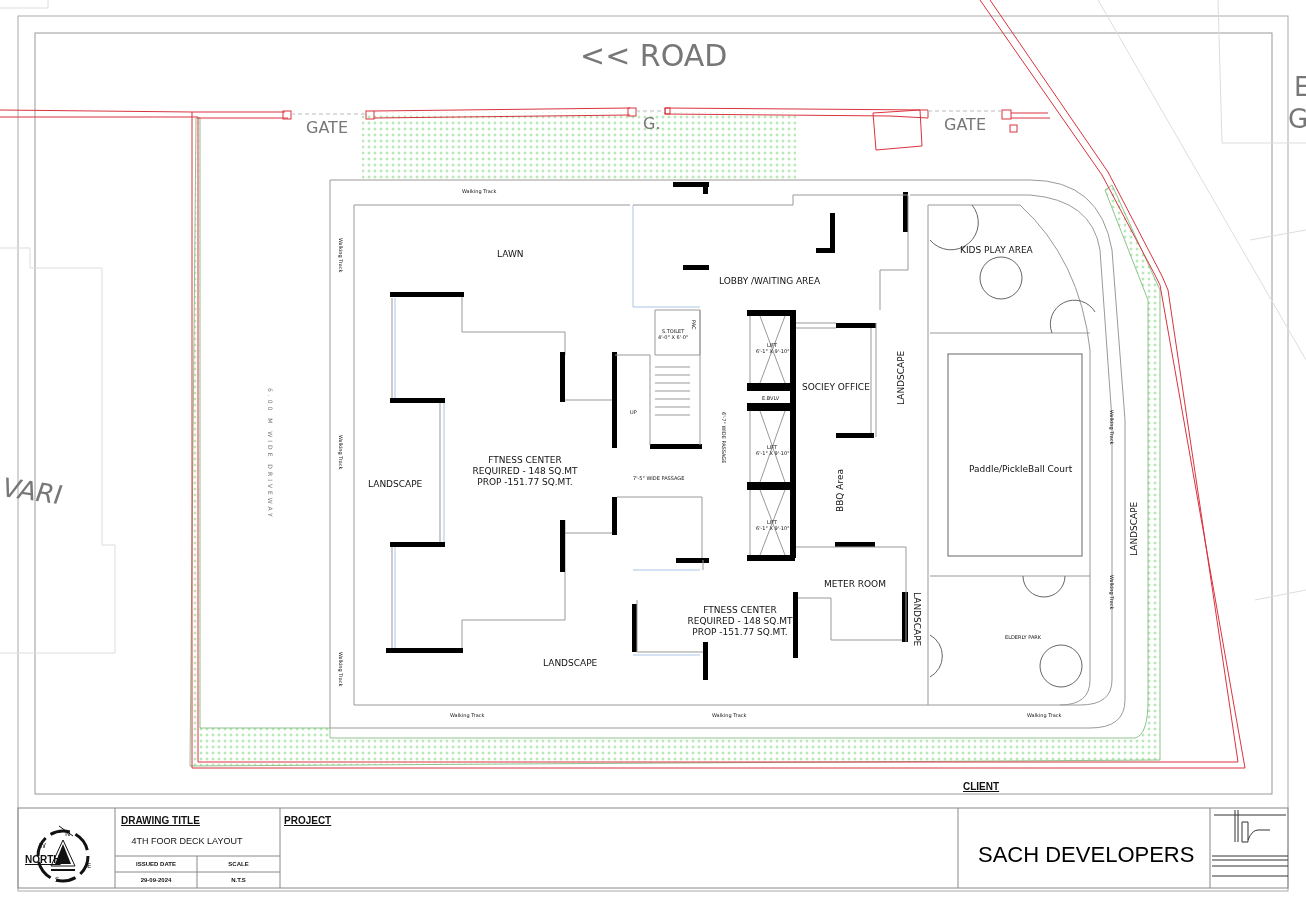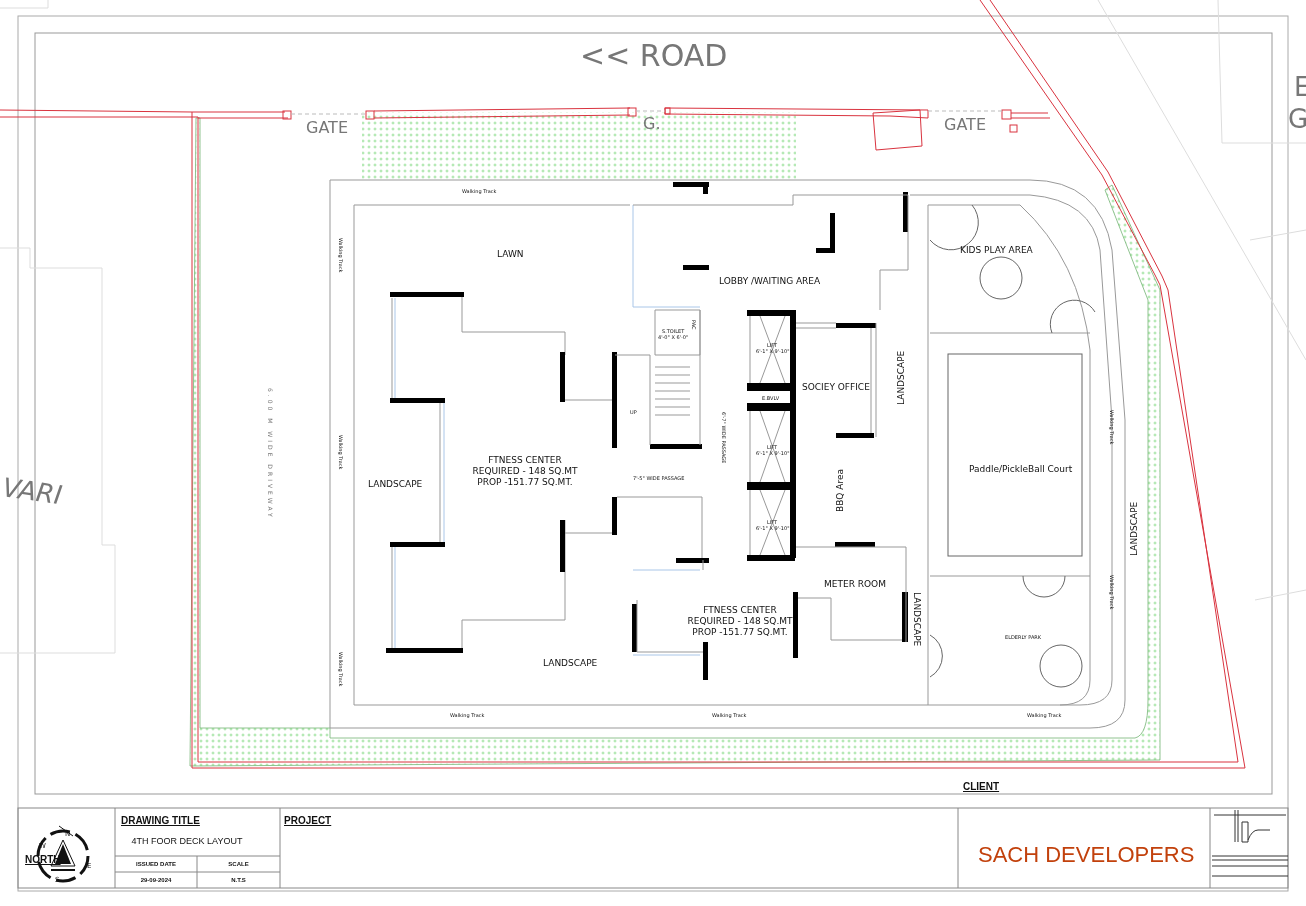--- a/index.html
+++ b/index.html
@@ -222,13 +222,13 @@
 
 <div class="tb-head" style="left:25px;top:815px;margin-top:39px;">NORTH</div>
 <div class="tb-head" style="left:121px;top:815px;">DRAWING TITLE</div>
 <div class="tb-cell" style="left:115px;top:836px;width:144px;font-weight:normal;font-size:9px;">4TH FOOR DECK LAYOUT</div>
 <div class="tb-cell" style="left:115px;top:861px;width:82px;">ISSUED DATE</div>
 <div class="tb-cell" style="left:197px;top:861px;width:83px;">SCALE</div>
 <div class="tb-cell" style="left:115px;top:877px;width:82px;">29-09-2024</div>
 <div class="tb-cell" style="left:197px;top:877px;width:83px;">N.T.S</div>
 <div class="tb-head" style="left:284px;top:815px;">PROJECT</div>
 <div class="tb-head" style="left:963px;top:781px;">CLIENT</div>
-<div class="tb" style="left:978px;top:842px;font-family:'Liberation Sans',sans-serif;font-size:22px;color:#c2410c;">SACH DEVELOPERS</div>
+<div class="tb" style="left:978px;top:842px;font-family:'Liberation Sans',sans-serif;font-size:22px;color:#000000;">SACH DEVELOPERS</div>
 
 </body></html>

